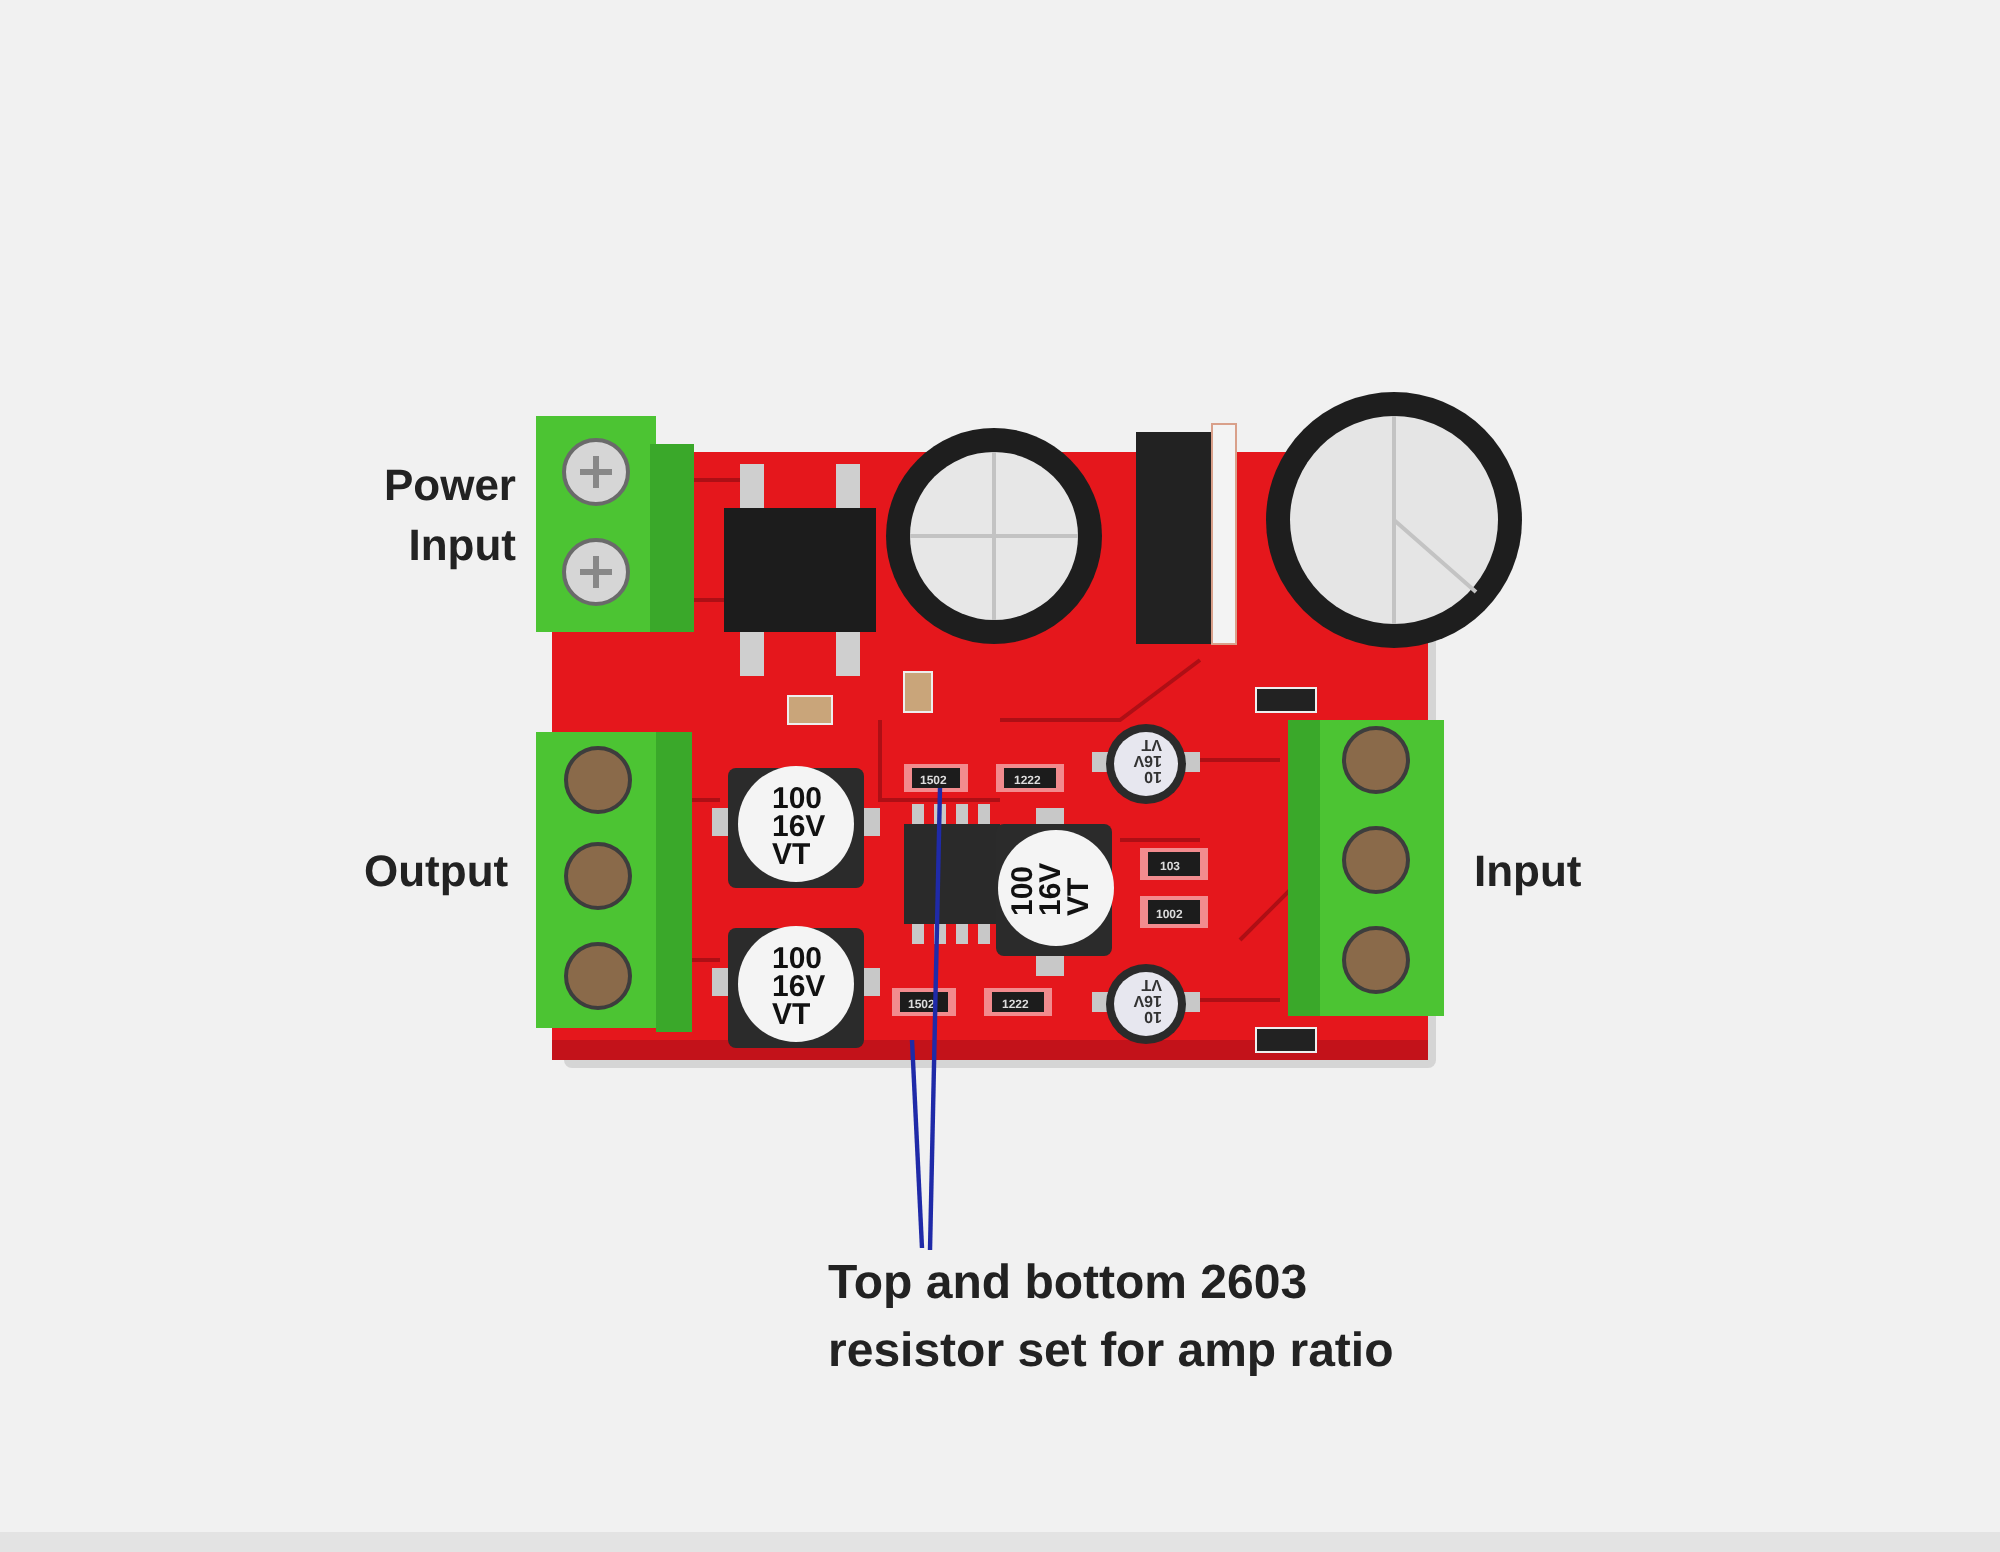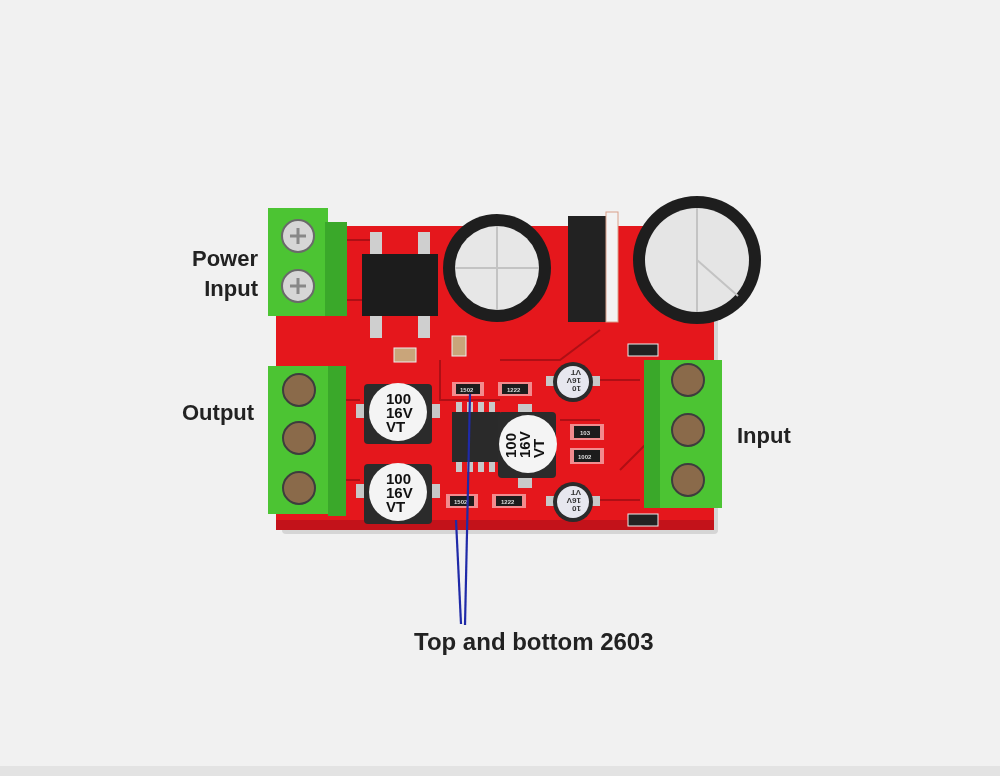--- a/index.html
+++ b/index.html
@@ -194,27 +194,28 @@
       <rect x="574" y="450" width="26" height="12" fill="#1c1c1c"></rect>
       <text x="578" y="459" font-size="6" fill="#ddd">1002</text>
     </g>
 
     <g stroke="#1f2aa8" stroke-width="2.2">
       <line x1="470" y1="394" x2="465" y2="625"></line>
       <line x1="456" y1="520" x2="461" y2="624"></line>
     </g>
   </svg>
 
-  <div class="label right" style="left:160px;top:244px;width:98px;">
+  <div class="label right" style="left:160px;top:228px;width:98px;">
     <div>Power</div>
     <div>Input</div>
   </div>
 
-  <div class="label" style="left:182px;top:398px;">Output</div>
+  <div class="label" style="left:182px;top:421px;">Output</div>
 
   <div class="label" style="left:737px;top:421px;">Input</div>
 
   <div class="label note" style="left:414px;top:625px;">
     <div>Top and bottom 2603</div>
+    <div>resistor set for amp ratio</div>
   </div>
 
   <div style="position:absolute;left:0;top:766px;width:1000px;height:10px;background:#e3e3e3;"></div>
 </div>
 
 </body></html>

